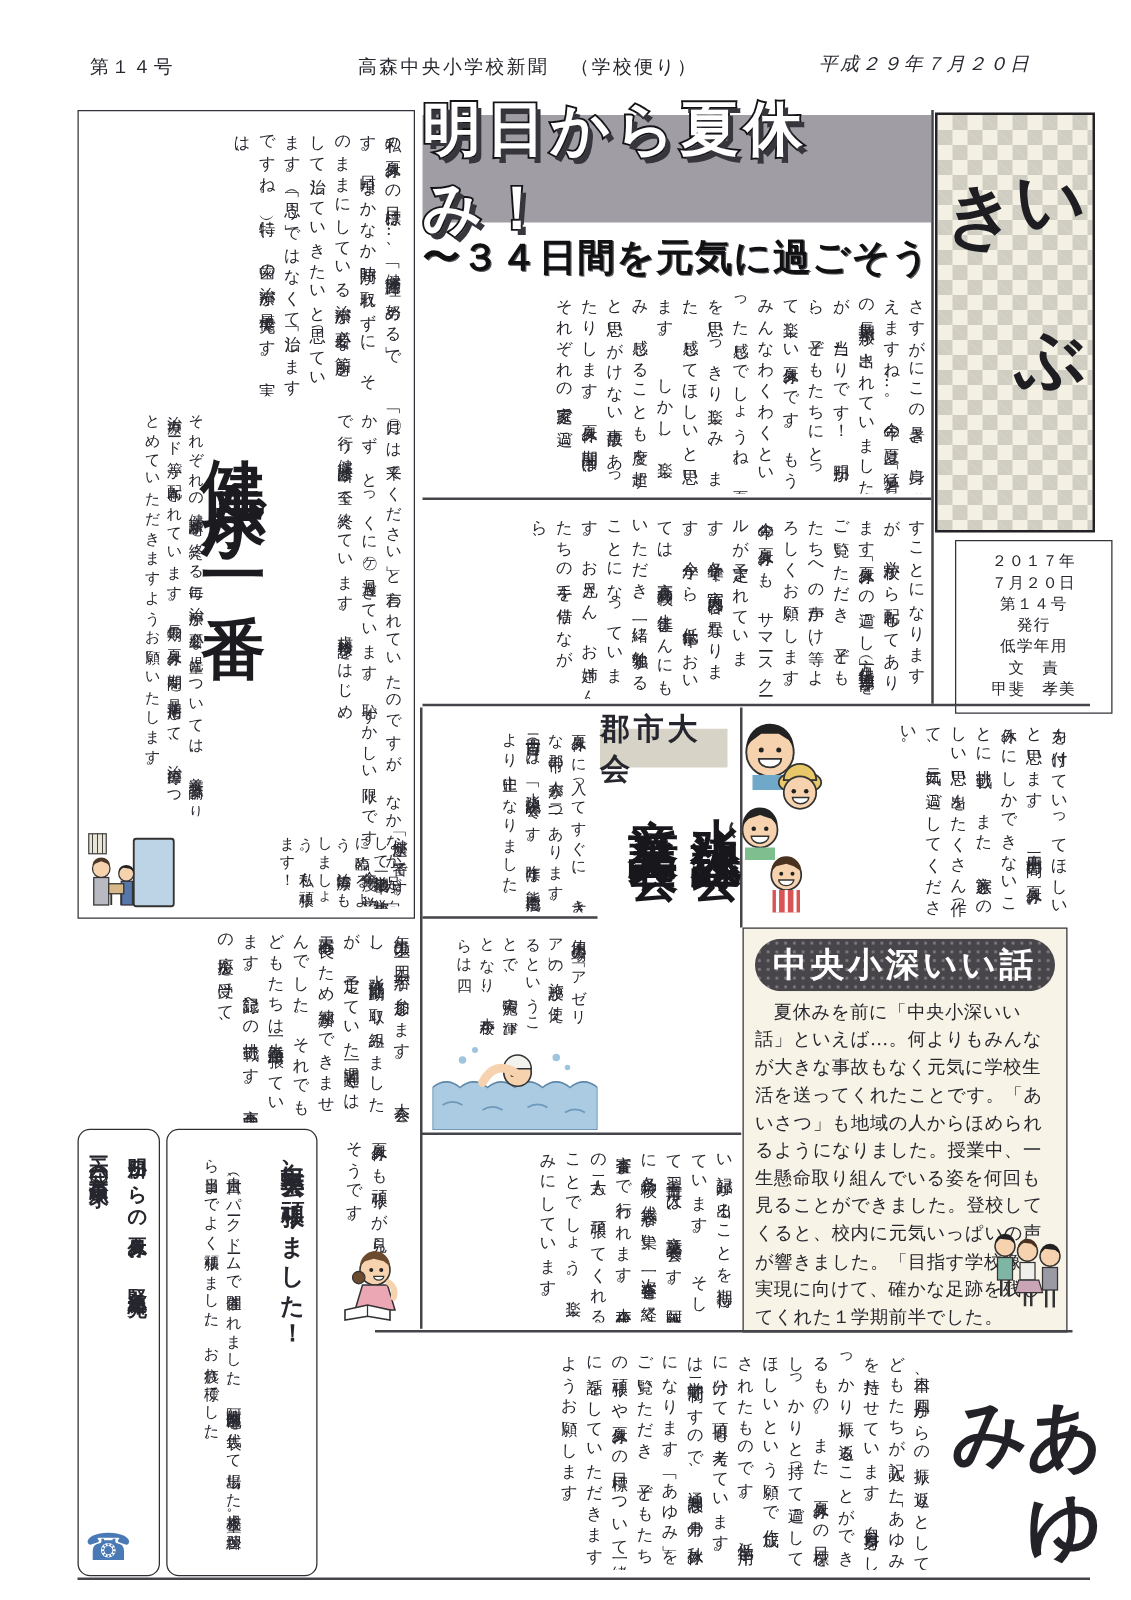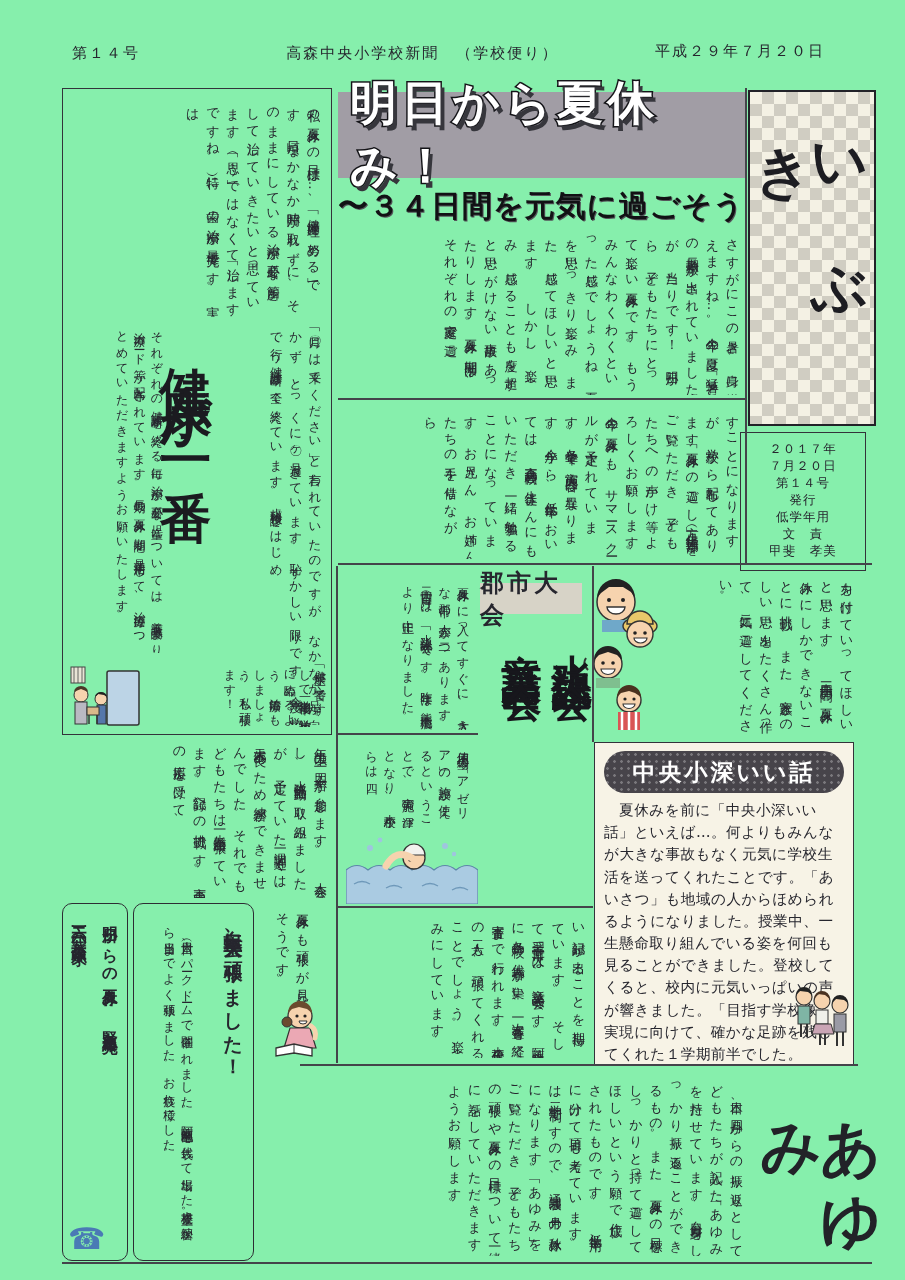--- a/index.html
+++ b/index.html
@@ -1,16 +1,16 @@
 <!DOCTYPE html>
 <html><head>
 <meta charset="utf-8">
 <style>
   html,body{margin:0;padding:0;background:#d8d4c8;}
-  .page{position:relative;width:905px;height:1280px;margin:0 auto;background:#86efac;
+  .page{position:relative;width:905px;height:1280px;margin:0 auto;background:#ffffff;
         font-family:"DejaVu Serif","Liberation Serif",serif;color:#26262e;overflow:hidden;}
   .abs{position:absolute;}
   .vtext{writing-mode:vertical-rl;text-orientation:mixed;line-height:1.55;
          letter-spacing:2px;overflow:hidden;text-align:start;}
   .hline{position:absolute;height:1.5px;background:#44444a;}
   .vline{position:absolute;width:1.5px;background:#44444a;}
   .box{border:1.6px solid #33333a;}
   .rbox{border:1.8px solid #2d2d33;border-radius:10px;}
   .sans{font-family:"DejaVu Sans","Liberation Sans",sans-serif;}
 
@@ -44,40 +44,40 @@
   .swim-hl{writing-mode:vertical-rl;font-weight:bold;font-size:40px;letter-spacing:7px;
            line-height:1.1;color:#17171c;}
   .swim-hl span{display:block;margin-left:6px;}
   .tag{background:#d7d3c7;font-weight:bold;font-size:24px;letter-spacing:3px;
        display:flex;align-items:center;justify-content:center;}
   .ayumi-hl{writing-mode:vertical-rl;font-weight:bold;font-size:60px;letter-spacing:8px;
             line-height:1;color:#222228;transform:skewY(-4deg);}
 
   
   .fukai-head{background:#47444a;border-radius:22px;color:#fff;font-weight:bold;
-      font-size:23px;letter-spacing:3px;display:flex;align-items:center;justify-content:center;
+      font-size:27px;letter-spacing:3px;display:flex;align-items:center;justify-content:center;
       background-image:radial-gradient(circle,rgba(255,255,255,0.28) 1px,transparent 1.6px);
       background-size:7px 7px;}
   .fukai-body{font-size:14.6px;line-height:1.52;letter-spacing:0.5px;}
 
   .emg-text{writing-mode:vertical-rl;font-weight:bold;font-size:15.5px;line-height:2.0;
             letter-spacing:2px;}
   .emg-text div{display:block;}
   .bic-hl{writing-mode:vertical-rl;font-weight:bold;font-size:19px;line-height:1.4;
           letter-spacing:2px;}
   .phone{font-size:30px;color:#4a7ab5;line-height:1;}
 </style>
 </head>
 <body>
 
 <div class="page">
 
   <div class="abs hdr" style="left:72px;top:44px;">第１４号</div>
   <div class="abs hdr" style="left:0;right:60px;top:44px;text-align:center;">高森中央小学校新聞　（学校便り）</div>
-  <div class="abs hdr" style="right:80px;top:42px;">平成２９年７月２０日</div>
+  <div class="abs hdr" style="right:80px;top:42px;font-style:italic;">平成２９年７月２０日</div>
 
   <div class="abs box" style="left:62px;top:88px;width:268px;height:645px;">
     <div class="abs vtext body13" style="left:8px;top:10px;right:8px;height:218px;">私の夏休みの目標は…、「健康管理に努める」です。日頃なかなか時間が取れずに、そのままにしている治療が必要な箇所を、徹底して治していきたいと思っています。（「思う」ではなくて「治します」ですね。）特に、歯の治療が最優先です。実は、</div>
     <div class="abs health-hl" style="left:97px;top:237px;height:410px;">健康が一番</div>
     <div class="abs vtext" style="right:6px;top:234px;width:100px;height:402px;font-size:12.5px;">「〇月には来てください」と言われていたのですが、なかなか足が向かず、とっくに〇ヶ月過ぎています。恥ずかしい限りです。今年度、学校で行う健康診断は全て終えています。歯科検診をはじめ、</div>
     <div class="abs vtext" style="left:6px;top:234px;width:96px;height:330px;font-size:12px;line-height:1.45;">それぞれの健康診断を終える毎に治療が必要な児童については、養護教諭より治療カード等が配布されています。長期の夏休み期間を是非活用して、治療等につとめていただきますようお願いいたします。</div>
     <div class="abs vtext" style="left:80px;right:4px;top:572px;height:66px;font-size:12px;line-height:1.25;letter-spacing:1px;">「健康が一番」です。安心して一学期後半の学校生活に臨めるよう、治療等にも専念しましょう。私も頑張ります！</div>
 
     <svg class="abs" style="left:6px;bottom:5px;" width="74" height="64" viewBox="0 0 74 64">
       <rect x="38" y="6" width="32" height="54" fill="#bcd4e6" stroke="#333" stroke-width="1.5" rx="2"></rect>
@@ -91,30 +91,30 @@
       <circle cx="32" cy="34" r="6" fill="#f6d3ae" stroke="#333" stroke-width="1"></circle>
       <path d="M26,32 a6,5 0 0 1 12,0 l-3,-2 -6,-1 -3,3 z" fill="#222"></path>
       <rect x="28" y="40" width="9" height="19" fill="#5577aa" stroke="#333" stroke-width="1"></rect>
       <rect x="18" y="42" width="12" height="8" fill="#d9b98a" stroke="#333" stroke-width="1"></rect>
       <line x1="20" y1="50" x2="20" y2="59" stroke="#333" stroke-width="1.5"></line>
       <line x1="28" y1="50" x2="28" y2="59" stroke="#333" stroke-width="1.5"></line>
     </svg>
   </div>
 
   <div class="abs" style="left:338px;top:92px;width:407px;">
-    <div class="banner-plate sans" style="height:86px;padding-left:12px;">
+    <div class="banner-plate sans" style="height:86px;">
       <span class="banner-title">明日から夏休み！</span>
     </div>
     <div class="sans banner-sub" style="margin-top:8px;text-align:center;">〜３４日間を元気に過ごそう！〜</div>
   </div>
 
   <div class="abs checker" style="left:748px;top:90px;width:124px;height:332px;border:2.2px solid #222228;display:flex;justify-content:center;">
     <div class="masthead-name sans" style="padding-top:16px;">いぶき</div>
   </div>
-  <div class="abs box pubbox" style="left:740px;top:432px;width:124px;height:130px;">
+  <div class="abs box pubbox" style="left:764px;top:432px;width:124px;height:130px;">
     <div>２０１７年</div>
     <div>７月２０日</div>
     <div>第１４号</div>
     <div>発行</div>
     <div>低学年用</div>
     <div>文　責</div>
     <div>甲斐　孝美</div>
   </div>
 
   <div class="abs vtext body13" style="left:342px;top:230px;width:400px;height:165px;">さすがにこの暑さ、身に堪えますね…。今年の夏は「猛暑」との長期予報が出されていましたが、当たりです！　明日から、子どもたちにとって楽しい夏休みです。もうみんなわくわくといった感じでしょうね。夏を思いっきり楽しみ、また、感じてほしいと思います。　しかし、楽しみ、感じることも度を超すと思いがけない事故にあったりします。夏休み期間中は、それぞれの家庭で過ご</div>

